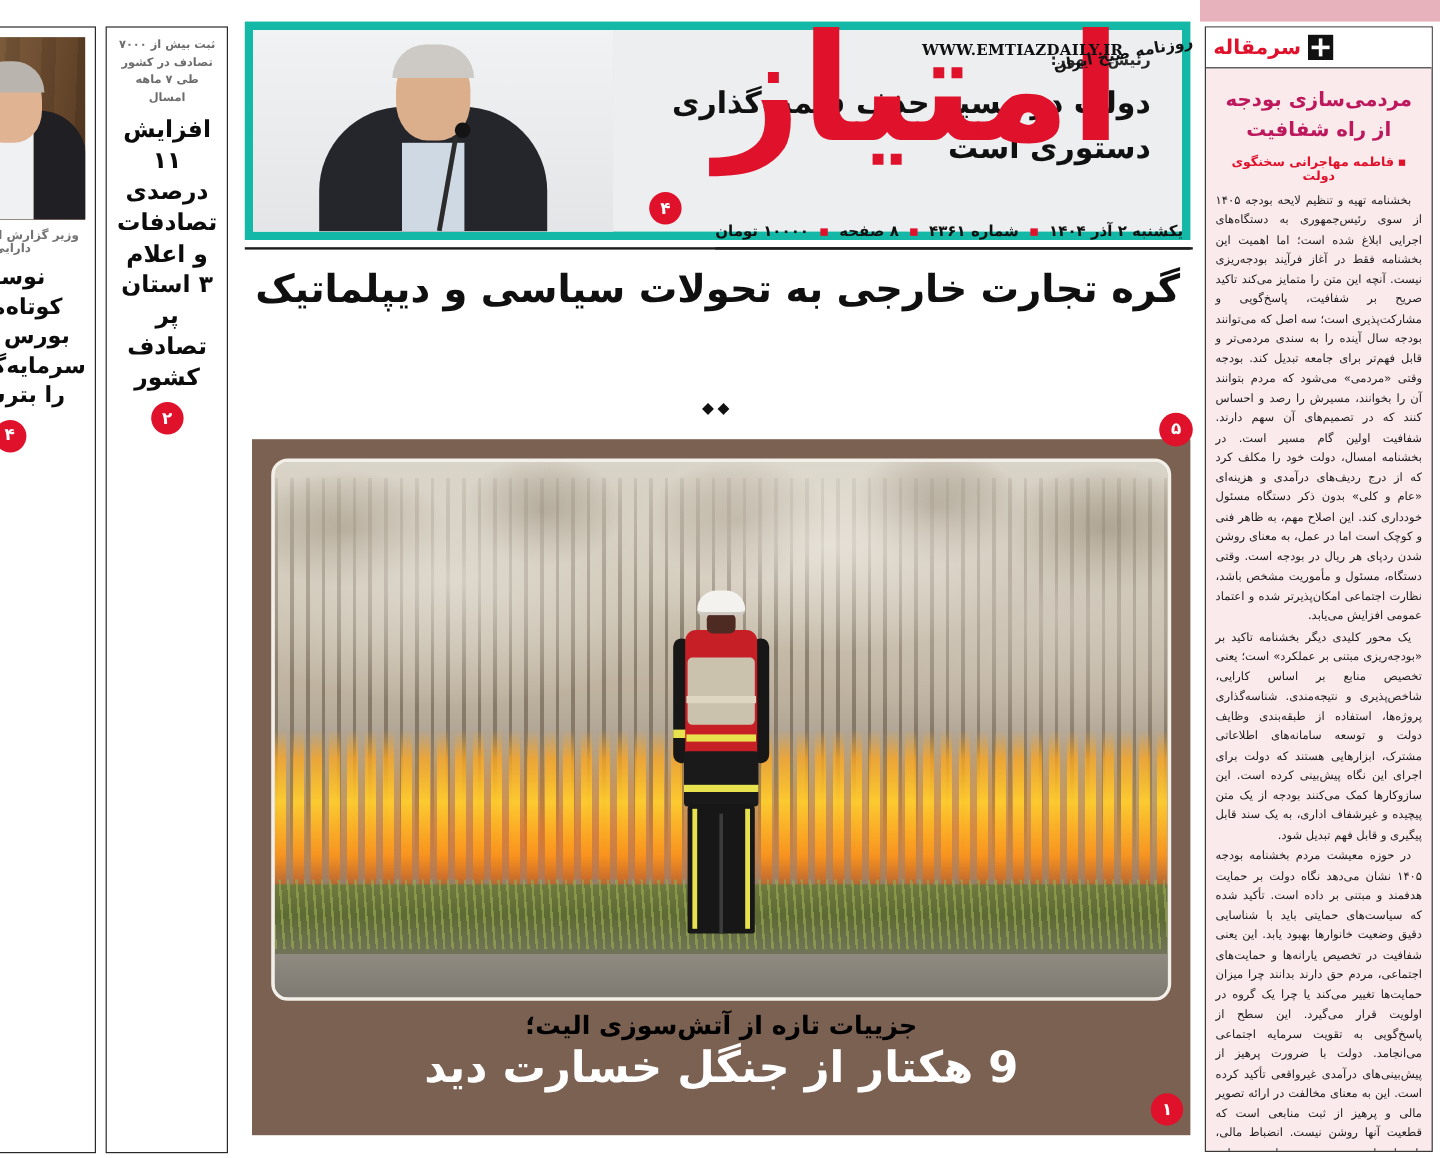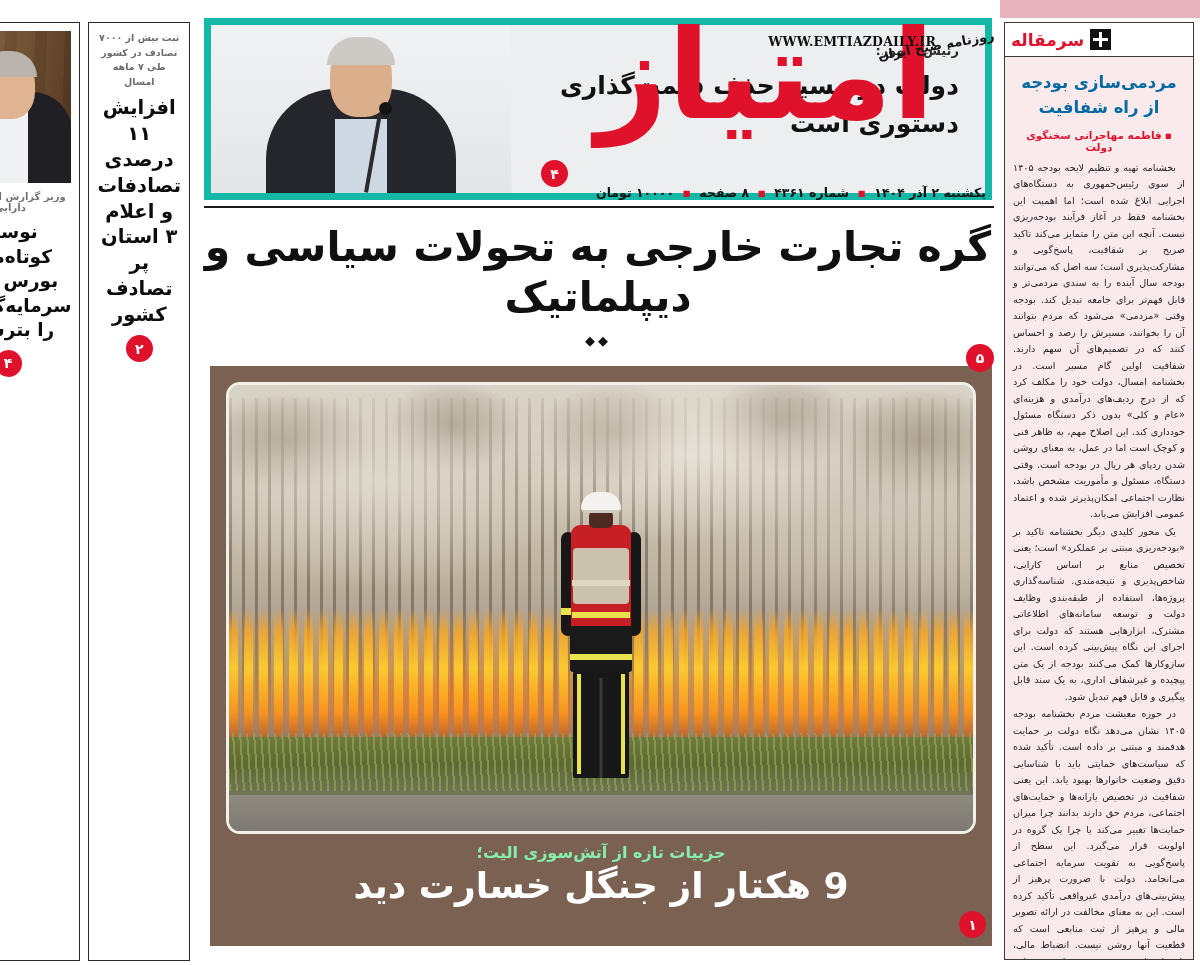--- a/index.html
+++ b/index.html
@@ -79,21 +79,21 @@
     border-top: 2px solid #1d1d1d;
   }
 
   .lead { position: absolute; left: 8px; top: 222px; width: 788px; text-align: center; }
   .lead-kicker {
     font-size: 17.5px; font-weight: 900; color: #9a9a9a;
     letter-spacing: -.3px; margin-bottom: 6px;
   }
   .lead-kicker .brand { color: #e0112b; font-size: 19px; }
   .lead-head {
-    font-size: 41px; font-weight: 900; color: #101010;
+    font-size: 32px; font-weight: 900; color: #101010;
     line-height: 1.22; letter-spacing: -1.4px;
   }
   .diamonds {
     position: absolute; left: 8px; top: 333px; width: 788px;
     text-align: center; font-size: 13px; color: #111; letter-spacing: 3px;
   }
 
   .photoblock {
     position: absolute; left: 14px; top: 366px; width: 782px; height: 580px;
     background: #7b6152; padding: 16px 16px 0 16px;
@@ -103,21 +103,21 @@
     width: 28px; height: 28px; border-radius: 50%; background: #e0112b;
     color: #fff; font-size: 14px; font-weight: 700;
     display: flex; align-items: center; justify-content: center; z-index: 6;
   }
   .mainphoto {
     width: 100%; height: 452px; border-radius: 14px; overflow: hidden;
     position: relative; border: 3px solid #f2efe9; background: #c0b4a4;
   }
   .photo-caption { text-align: center; padding: 9px 0 0; }
   .pc-kicker {
-    font-size: 16px; font-weight: 900; color: #86efac; letter-spacing: -.3px;
+    font-size: 21px; font-weight: 900; color: #000000; letter-spacing: -.3px;
     margin-bottom: 2px;
   }
   .pc-head {
     font-size: 36px; font-weight: 900; color: #ffffff; letter-spacing: -1px;
     line-height: 1.2;
   }
   .pc-badge {
     position: absolute; right: 6px; bottom: 8px;
     width: 27px; height: 27px; border-radius: 50%; background: #e0112b;
     color: #fff; font-size: 14px; font-weight: 700;
@@ -185,21 +185,21 @@
   .edit-plus {
     width: 21px; height: 21px; background: #111; position: relative;
     display: inline-block;
   }
   .edit-plus::before, .edit-plus::after {
     content: ""; position: absolute; background: #fff;
   }
   .edit-plus::before { left: 9px; top: 3px; width: 3px; height: 15px; }
   .edit-plus::after { left: 3px; top: 9px; width: 15px; height: 3px; }
   .edit-title {
-    font-size: 16.5px; font-weight: 900; color: #0369a1; text-align: center;
+    font-size: 16.5px; font-weight: 900; color: #be185d; text-align: center;
     line-height: 1.5; padding: 14px 8px 8px; letter-spacing: -.4px;
   }
   .edit-byline {
     font-size: 10.5px; font-weight: 900; color: #e0112b; text-align: center;
     padding: 0 8px 7px; letter-spacing: -.3px;
   }
   .edit-byline .bullet { color: #e0112b; margin-left: 3px; }
   .edit-body {
     font-size: 9.6px; color: #1b1b1b; line-height: 1.72; text-align: justify;
     padding: 0 8px 8px; overflow: hidden; flex: 1;

